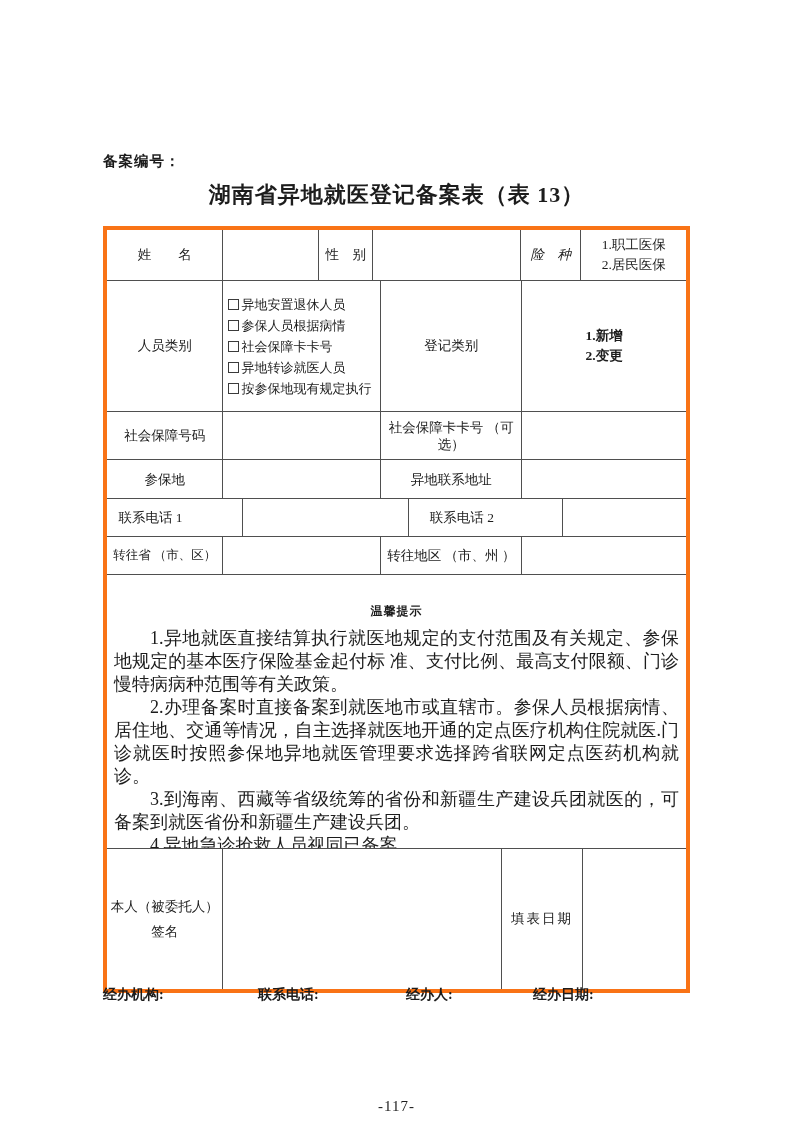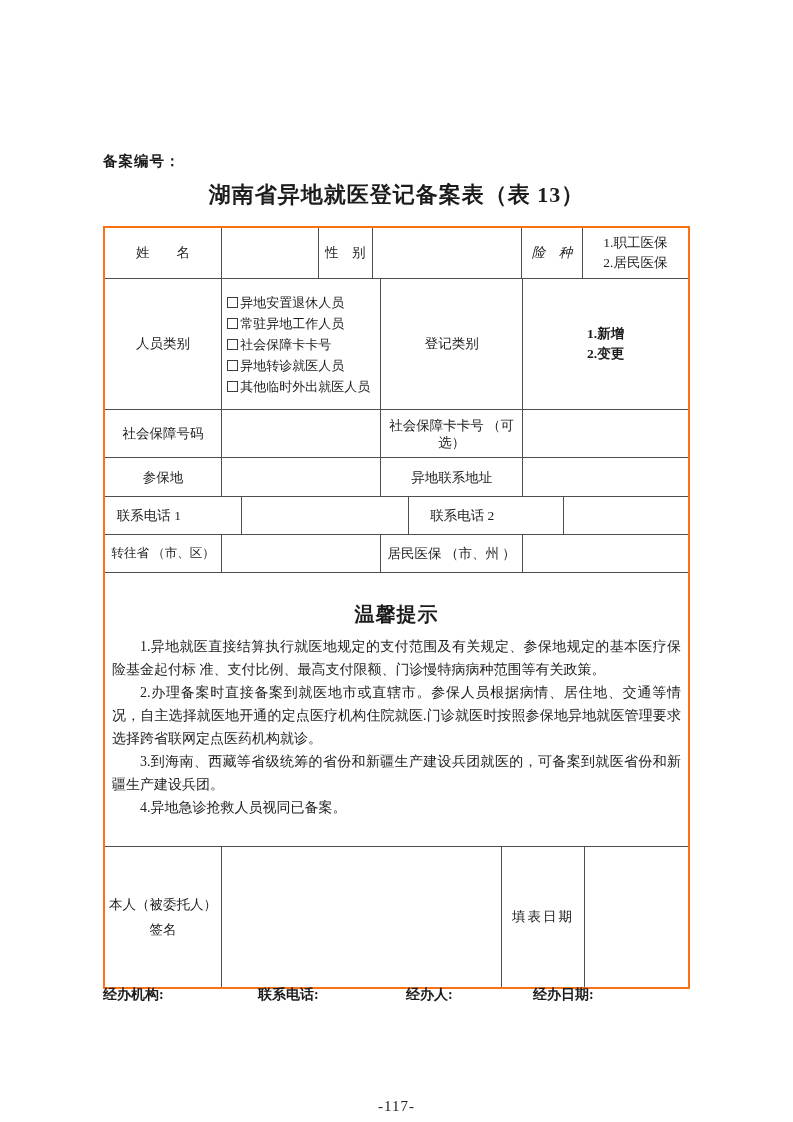--- a/index.html
+++ b/index.html
@@ -17,21 +17,21 @@
     position:absolute;left:103px;top:104px;
     font-size:14.5px;font-weight:bold;letter-spacing:1px;
   }
   .doc-title{
     position:absolute;left:0;top:132px;width:793px;
     text-align:center;font-size:22px;font-weight:bold;letter-spacing:1px;
   }
 
   .ftable{
     position:absolute;left:103px;top:178px;width:587px;
-    border:2px solid #f97316;
+    border:4px solid #f97316;
     box-sizing:border-box;
     font-size:13.5px;
   }
   .frow{display:flex;border-top:1px solid #4f4f4f;}
   .frow:first-child{border-top:none;}
   .fcell{
     box-sizing:border-box;
     border-left:1px solid #4f4f4f;
     display:flex;align-items:center;justify-content:center;
     text-align:center;
@@ -75,25 +75,25 @@
   .r6{height:37px;}
   .pair-label{line-height:17px;}
 
   
   .r-tips{height:273px;}
   .tips-cell{
     width:585px;display:block;text-align:left;
     padding:28px 7px 0 7px;
   }
   .tips-title{
-    text-align:center;font-weight:bold;font-size:20px;
+    text-align:center;font-weight:bold;font-size:12px;
     margin:0 0 7px 0;letter-spacing:1px;
   }
   .tips-cell p{
-    margin:0;text-indent:2em;font-size:14px;line-height:23px;
+    margin:0;text-indent:2em;font-size:18px;line-height:23px;
     text-align:justify;
   }
 
   
   .r-sig{height:140px;}
   .sA{width:117px;line-height:25px;}
   .sB{width:282px;}
   .sC{width:83px;letter-spacing:2px;}
   .sD{width:105px;}
 
@@ -139,33 +139,33 @@
     <div class="frow r2">
       <div class="fcell rA">人员类别</div>
       <div class="fcell rB">
         <div class="chk-list">
           <span class="chk-item">
               <span class="chk-box"></span>
               <span>异地安置退休人员</span>
             </span>
           <span class="chk-item">
               <span class="chk-box"></span>
-              <span>常驻异地工作人员</span>
+              <span>参保人员根据病情</span>
             </span>
           <span class="chk-item">
               <span class="chk-box"></span>
               <span>社会保障卡卡号</span>
             </span>
           <span class="chk-item">
               <span class="chk-box"></span>
               <span>异地转诊就医人员</span>
             </span>
           <span class="chk-item">
               <span class="chk-box"></span>
-              <span>其他临时外出就医人员</span>
+              <span>按参保地现有规定执行</span>
             </span>
         </div>
       </div>
       <div class="fcell rC">登记类别</div>
       <div class="fcell rD">
         <span class="opt-block">
           <span style="display:block">1.新增</span>
           <span style="display:block">2.变更</span>
         </span>
       </div>
@@ -185,21 +185,21 @@
     </div>
     <div class="frow r5">
       <div class="fcell rA pair-label">联系电话 1</div>
       <div class="fcell rB"></div>
       <div class="fcell rC pair-label">联系电话 2</div>
       <div class="fcell rD"></div>
     </div>
     <div class="frow r6">
       <div class="fcell rA pair-label" style="font-size:12.5px">转往省 （市、区）</div>
       <div class="fcell rB"></div>
-      <div class="fcell rC pair-label">居民医保 （市、州 ）</div>
+      <div class="fcell rC pair-label">转往地区 （市、州 ）</div>
       <div class="fcell rD"></div>
     </div>
 
     <div class="frow r-tips">
       <div class="fcell tips-cell">
         <div class="tips-title">温馨提示</div>
         <p>1.异地就医直接结算执行就医地规定的支付范围及有关规定、参保地规定的基本医疗保险基金起付标 准、支付比例、最高支付限额、门诊慢特病病种范围等有关政策。</p>
         <p>2.办理备案时直接备案到就医地市或直辖市。参保人员根据病情、居住地、交通等情况，自主选择就医地开通的定点医疗机构住院就医.门诊就医时按照参保地异地就医管理要求选择跨省联网定点医药机构就诊。</p>
         <p>3.到海南、西藏等省级统筹的省份和新疆生产建设兵团就医的，可备案到就医省份和新疆生产建设兵团。</p>
         <p>4.异地急诊抢救人员视同已备案。</p>

